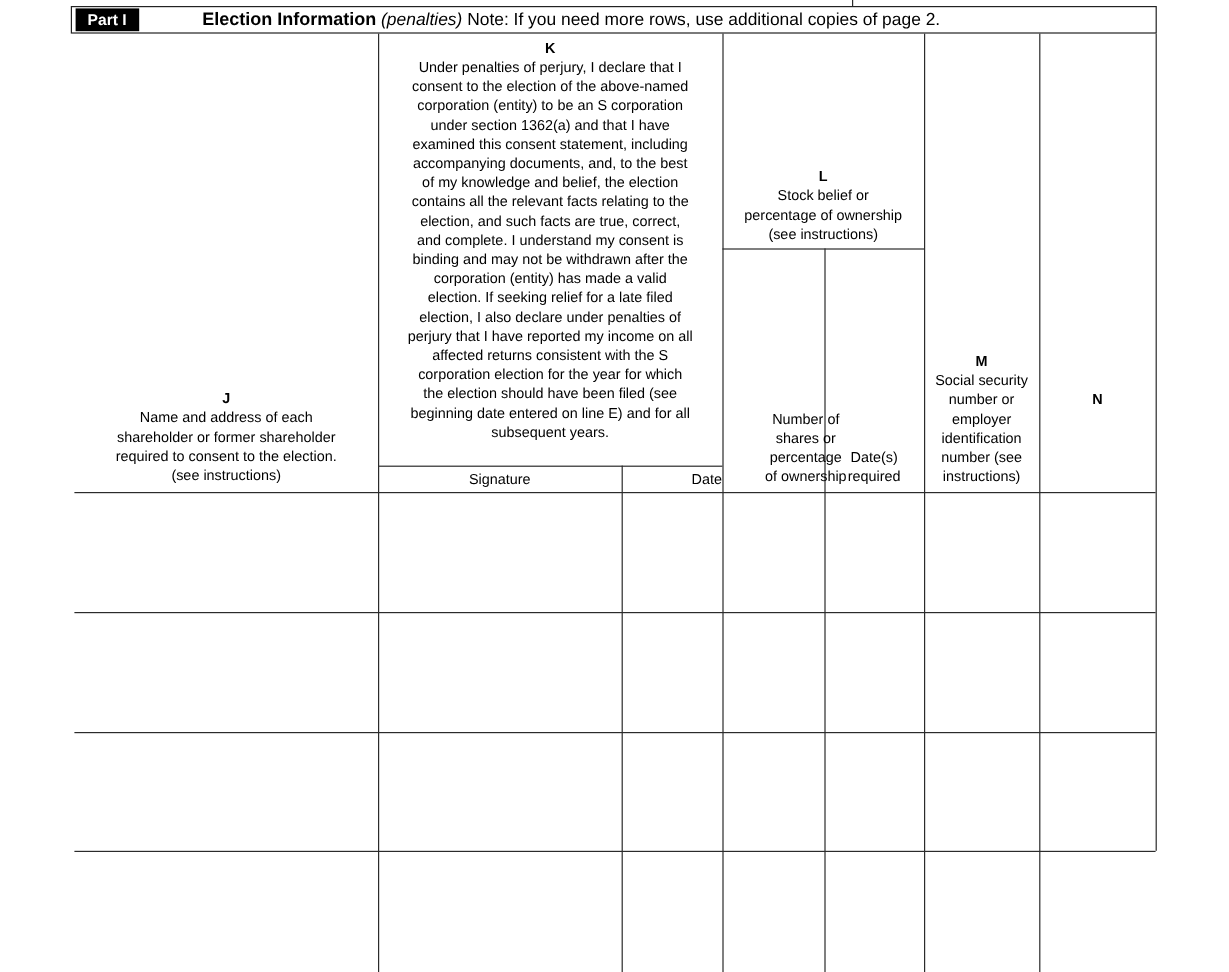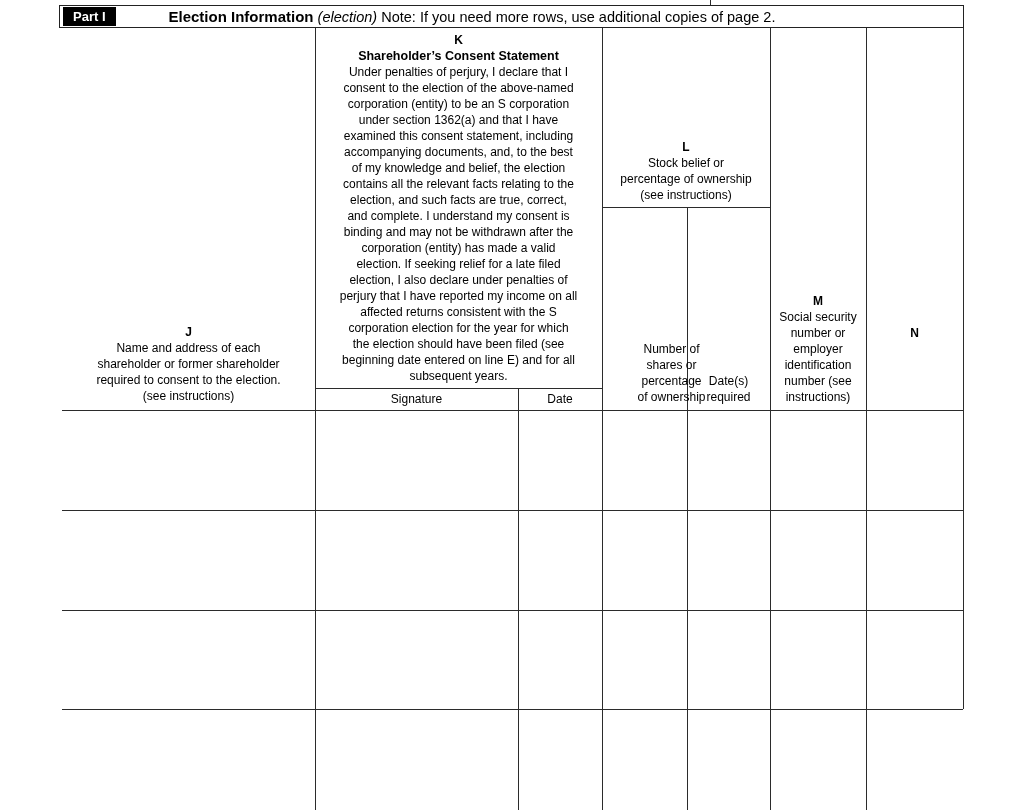--- a/index.html
+++ b/index.html
@@ -37,21 +37,21 @@
 <body>
 
 <div id="page">
 
   <div class="vl" style="left:710px;top:0;height:6px;"></div>
 
   <div id="part-bar">
     <div id="part-box">Part I</div>
     <div id="bar-text">
       <span class="b">Election Information</span>
-      <span class="i">(election)</span>
+      <span class="i">(penalties)</span>
       <span class="nb">Note:</span>
       <span>If you need more rows, use additional copies of page 2.</span>
     </div>
   </div>
 
   <div class="vl" style="left:315px;top:28px;height:782px;"></div>
   <div class="vl" style="left:518px;top:388px;height:422px;"></div>
   <div class="vl" style="left:602px;top:28px;height:782px;"></div>
   <div class="vl" style="left:687px;top:207px;height:603px;"></div>
   <div class="vl" style="left:770px;top:28px;height:782px;"></div>
@@ -68,21 +68,20 @@
   <div class="hdr" style="left:62px;top:324px;width:253px;">
     <div class="letter">J</div>
     <div class="prelines">Name and address of each
 shareholder or former shareholder
 required to consent to the election.
 (see instructions)</div>
   </div>
 
   <div class="hdr" style="left:317px;top:32px;width:283px;">
     <div class="letter">K</div>
-    <div class="bold">Shareholder’s Consent Statement</div>
     <div class="prelines">Under penalties of perjury, I declare that I
 consent to the election of the above-named
 corporation (entity) to be an S corporation
 under section 1362(a) and that I have
 examined this consent statement, including
 accompanying documents, and, to the best
 of my knowledge and belief, the election
 contains all the relevant facts relating to the
 election, and such facts are true, correct,
 and complete. I understand my consent is
@@ -91,21 +90,21 @@
 election. If seeking relief for a late filed
 election, I also declare under penalties of
 perjury that I have reported my income on all
 affected returns consistent with the S
 corporation election for the year for which
 the election should have been filed (see
 beginning date entered on line E) and for all
 subsequent years.</div>
   </div>
   <div class="hdr" style="left:315px;top:391px;width:203px;">Signature</div>
-  <div class="hdr" style="left:518px;top:391px;width:84px;">Date</div>
+  <div class="hdr" style="left:547px;top:391px;width:84px;">Date</div>
 
   <div class="hdr" style="left:602px;top:139px;width:168px;">
     <div class="letter">L</div>
     <div class="prelines">Stock belief or
 percentage of ownership
 (see instructions)</div>
   </div>
   <div class="hdr prelines" style="left:629px;top:341px;width:85px;">Number of
 shares or
 percentage

